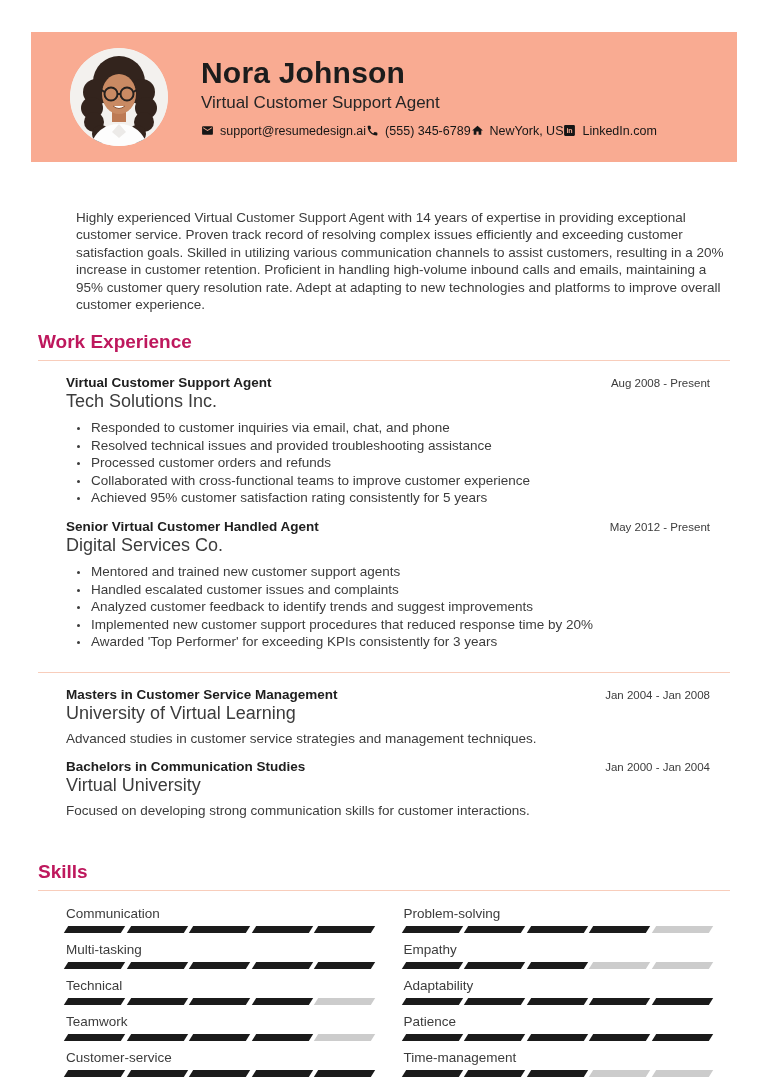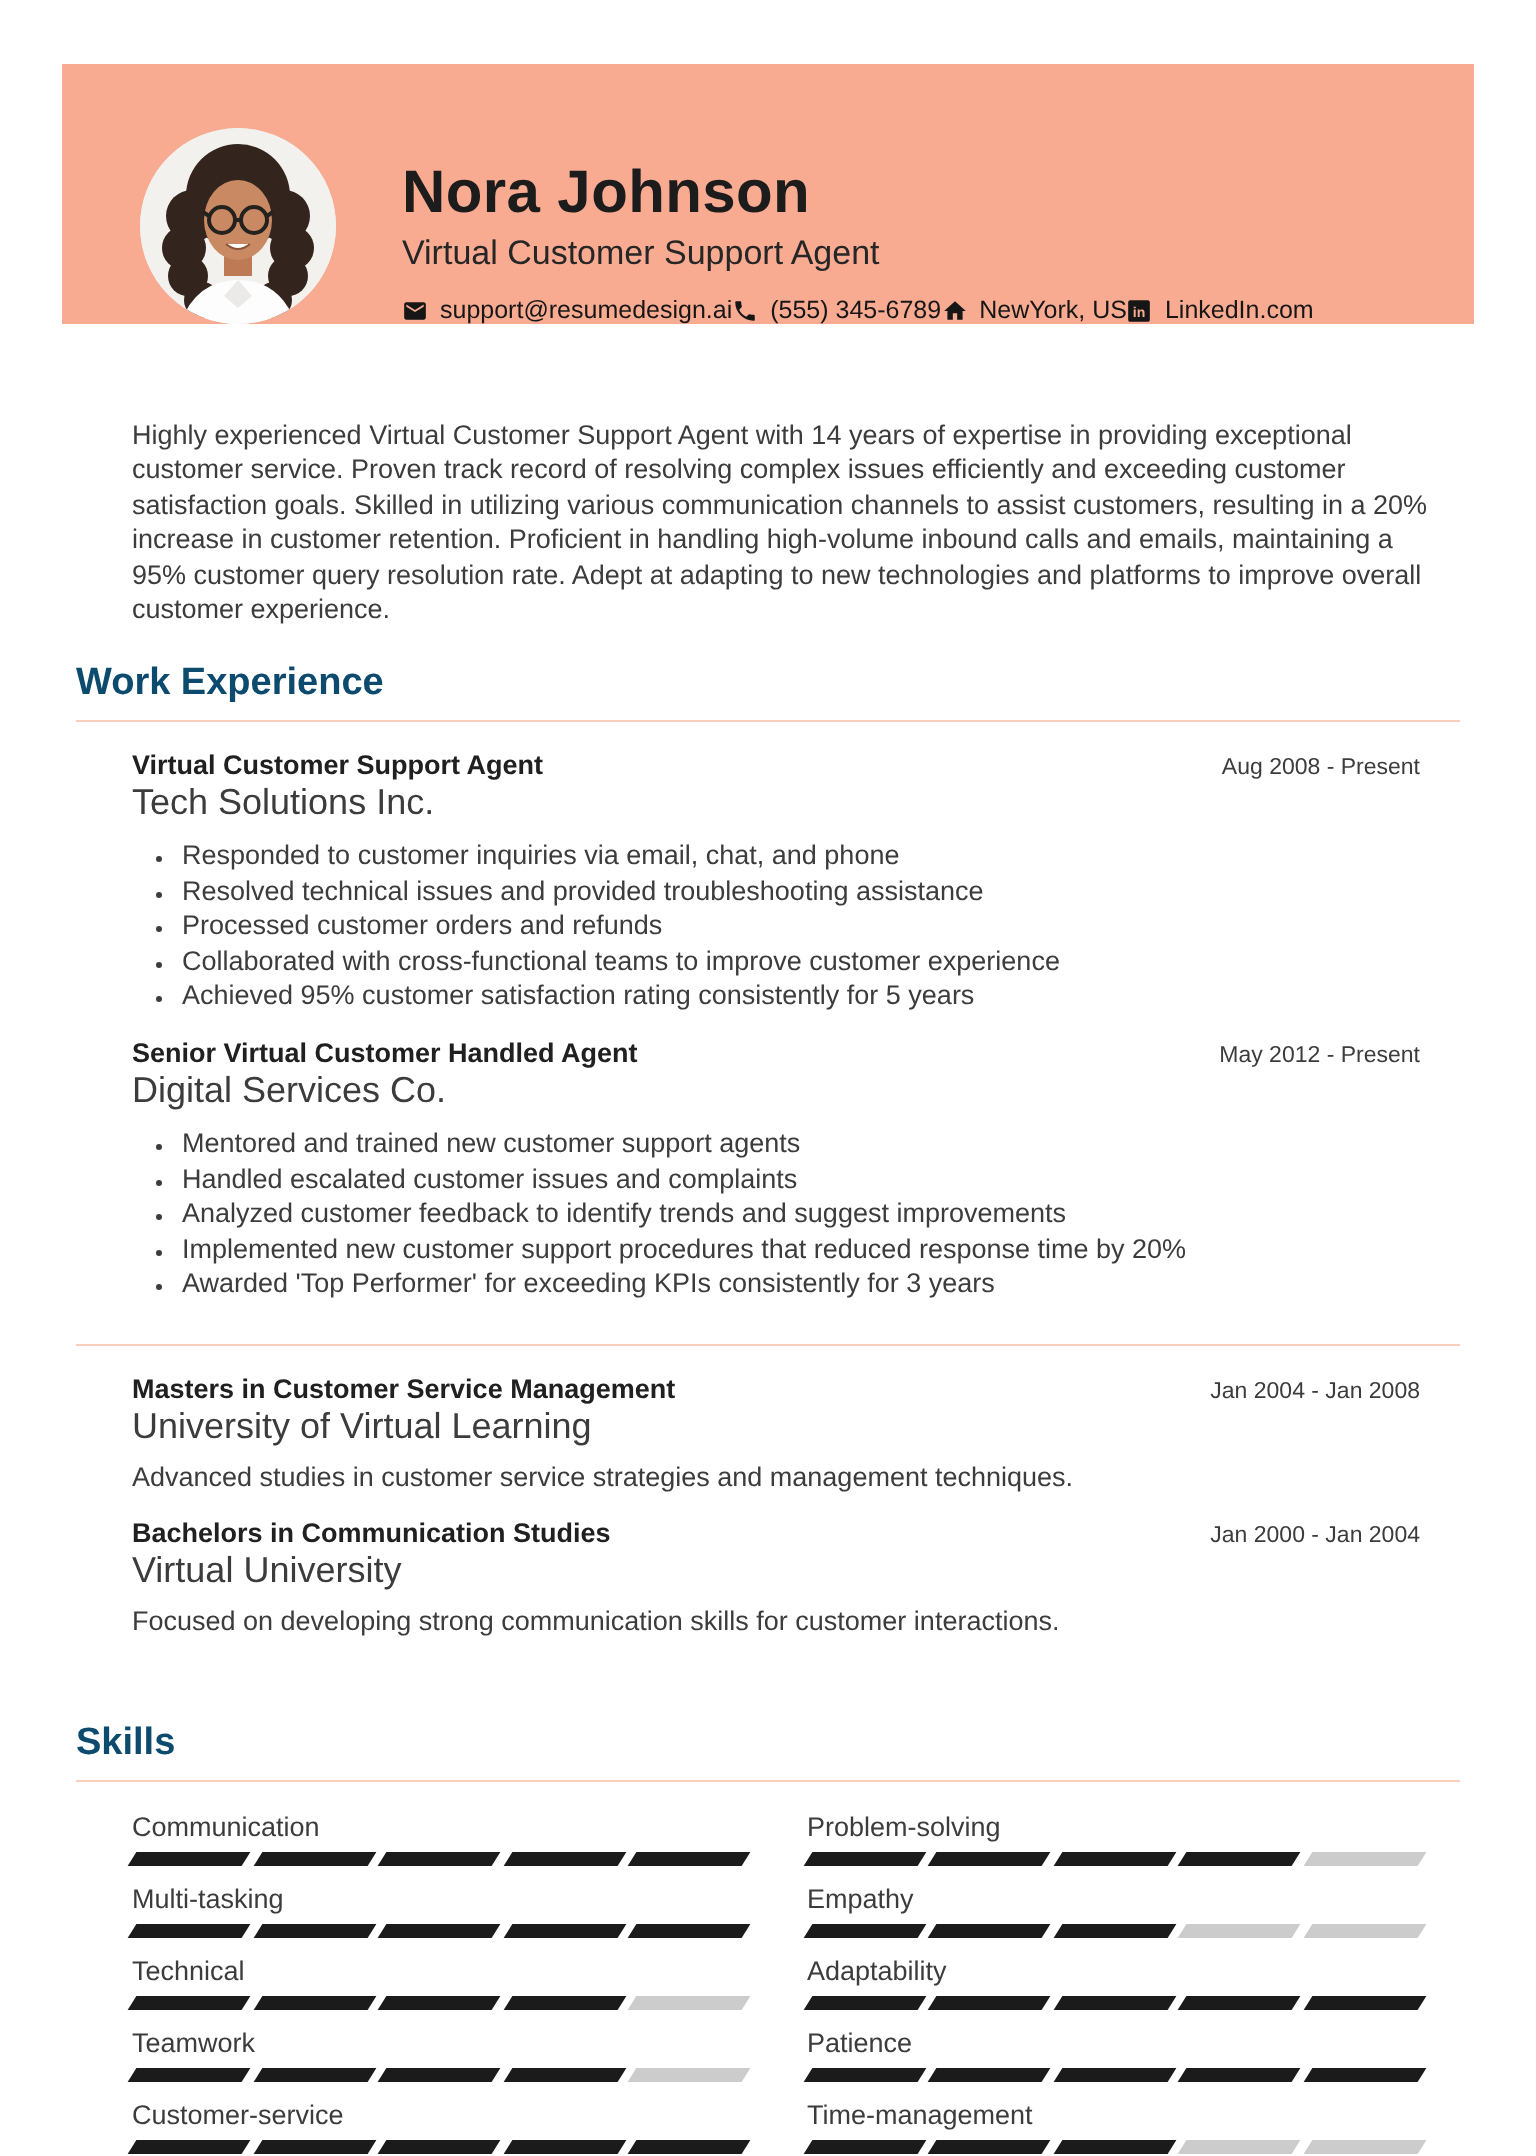--- a/index.html
+++ b/index.html
@@ -4,44 +4,44 @@
 <style>
   html,body{margin:0;padding:0;}
   body{
     width:768px;height:1078px;position:relative;overflow:hidden;
     background:#ffffff;font-family:"Liberation Sans",sans-serif;
     -webkit-font-smoothing:antialiased;
   }
   
   .header-card{
     position:absolute;left:31px;top:32px;width:706px;height:130px;
-    background:var(--accent,#F9AB92);display:flex;align-items:flex-end;
+    background:var(--accent,#F9AB92);display:flex;align-items:center;
   }
   .photo{
     width:98px;height:98px;border-radius:50%;margin-left:39px;flex:none;
     overflow:hidden;background:#f3f1ee;
   }
   .photo svg{display:block;width:100%;height:100%;}
   .header-info{margin-left:33px;}
   .name{font-size:30px;font-weight:700;color:#1c1c1c;margin:0;line-height:32px;letter-spacing:.2px;}
   .role{font-size:17px;font-weight:400;color:#262626;margin:3px 0 0;line-height:21px;}
   .contacts{display:flex;align-items:center;margin-top:11px;}
   .contact{display:flex;align-items:center;gap:6px;font-size:12.5px;color:#161616;}
   .contact svg{width:13px;height:13px;flex:none;}
   
   .summary{
-    position:absolute;left:66px;top:195px;width:650px;
+    position:absolute;left:76px;top:195px;width:650px;
     font-size:13.5px;line-height:17.5px;color:#3c3c3c;
   }
   
   .section{position:absolute;left:0;width:768px;}
   .sec-work{top:331px;}
   .sec-edu{top:665px;}
   .sec-skills{top:861px;}
-  .section-title{margin:0 38px;font-size:19px;font-weight:700;color:#0c4a6e;line-height:22px;}
+  .section-title{margin:0 38px;font-size:19px;font-weight:700;color:#be185d;line-height:22px;}
   .section-rule{height:1px;background:var(--rule,#F8CDBB);margin:7px 38px 0;}
   
   .entry{margin:14px 58px 0 66px;}
   .entry + .entry{margin-top:12px;}
   .entry-head{display:flex;justify-content:space-between;align-items:baseline;}
   .entry-title{font-size:13.5px;font-weight:700;color:#202020;line-height:15px;}
   .entry-date{font-size:11.5px;color:#3c3c3c;white-space:nowrap;text-align:center;}
   .entry-sub{font-size:18px;color:#3c3c3c;margin-top:4px;line-height:15px;}
   .entry ul{margin:10px 0 0;padding:0 0 0 24px;list-style:disc;}
   .entry li{font-size:13.5px;line-height:17.6px;color:#3c3c3c;padding-left:1px;}

